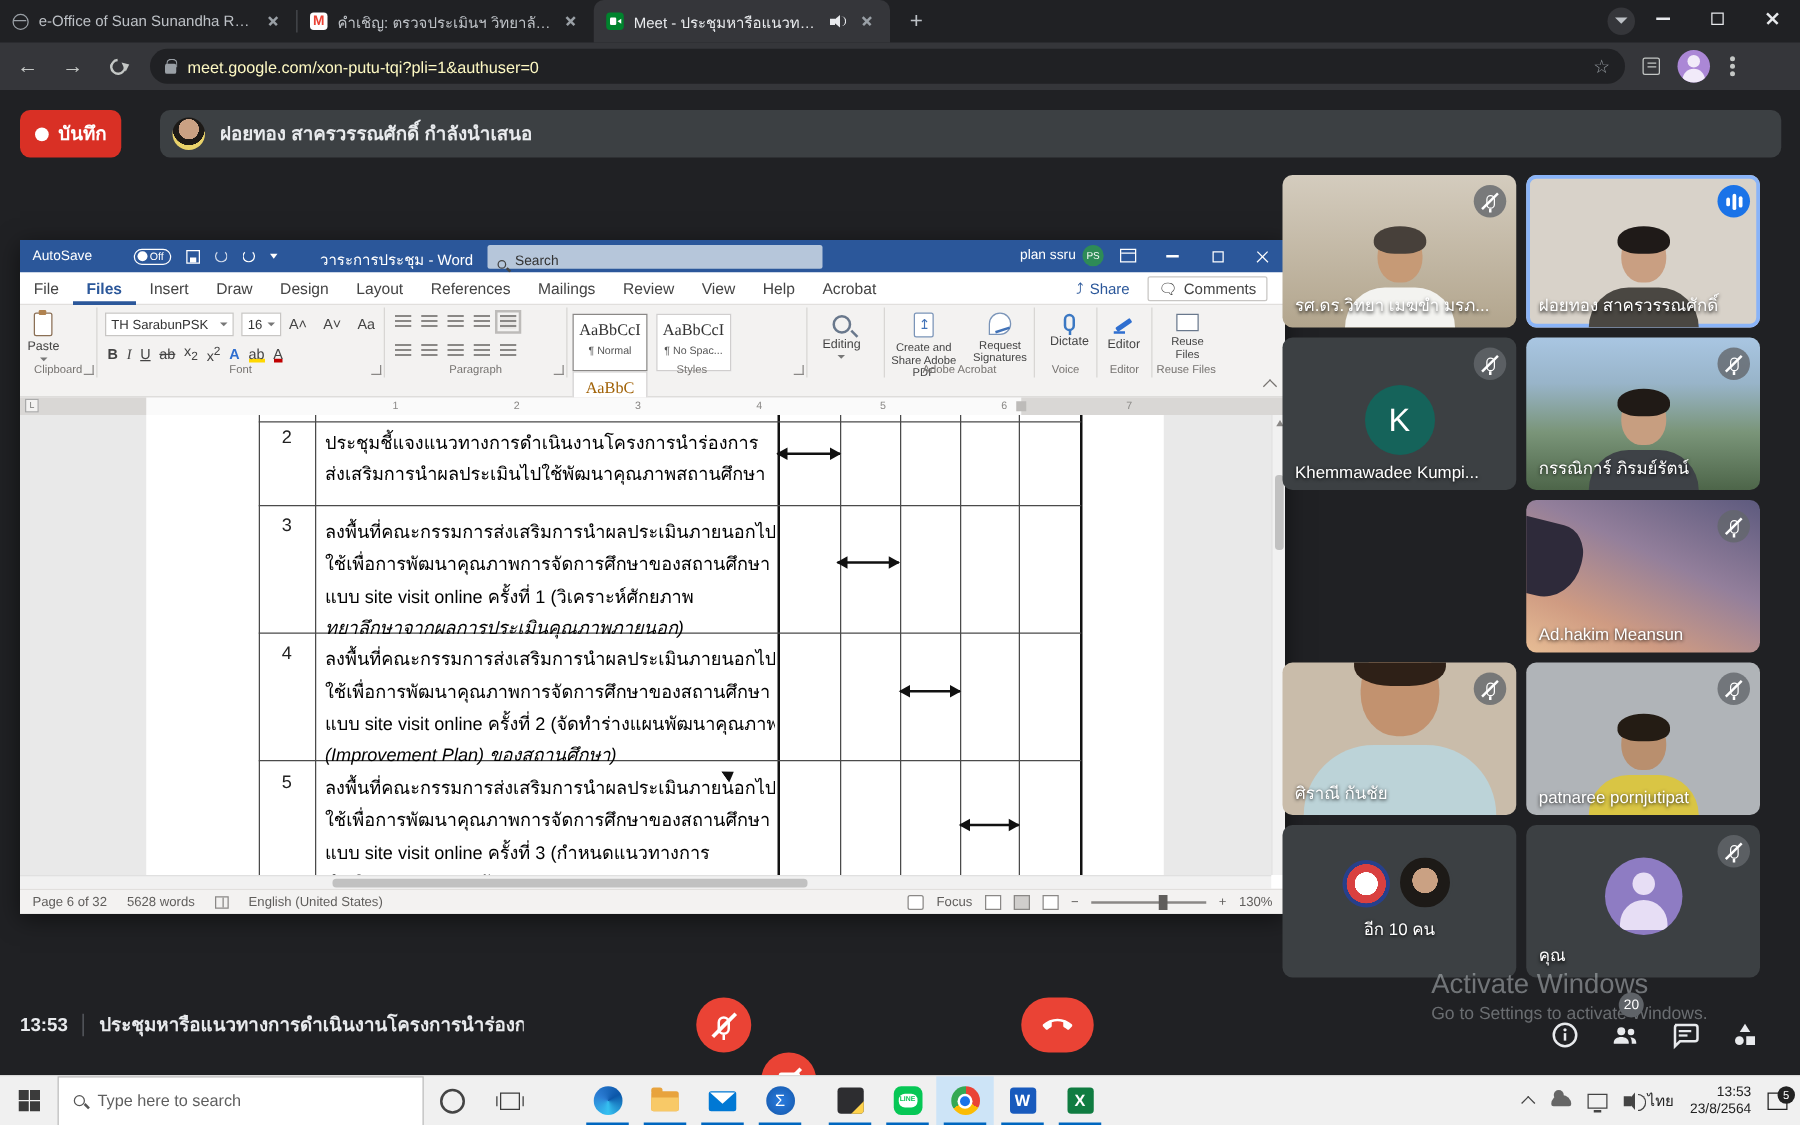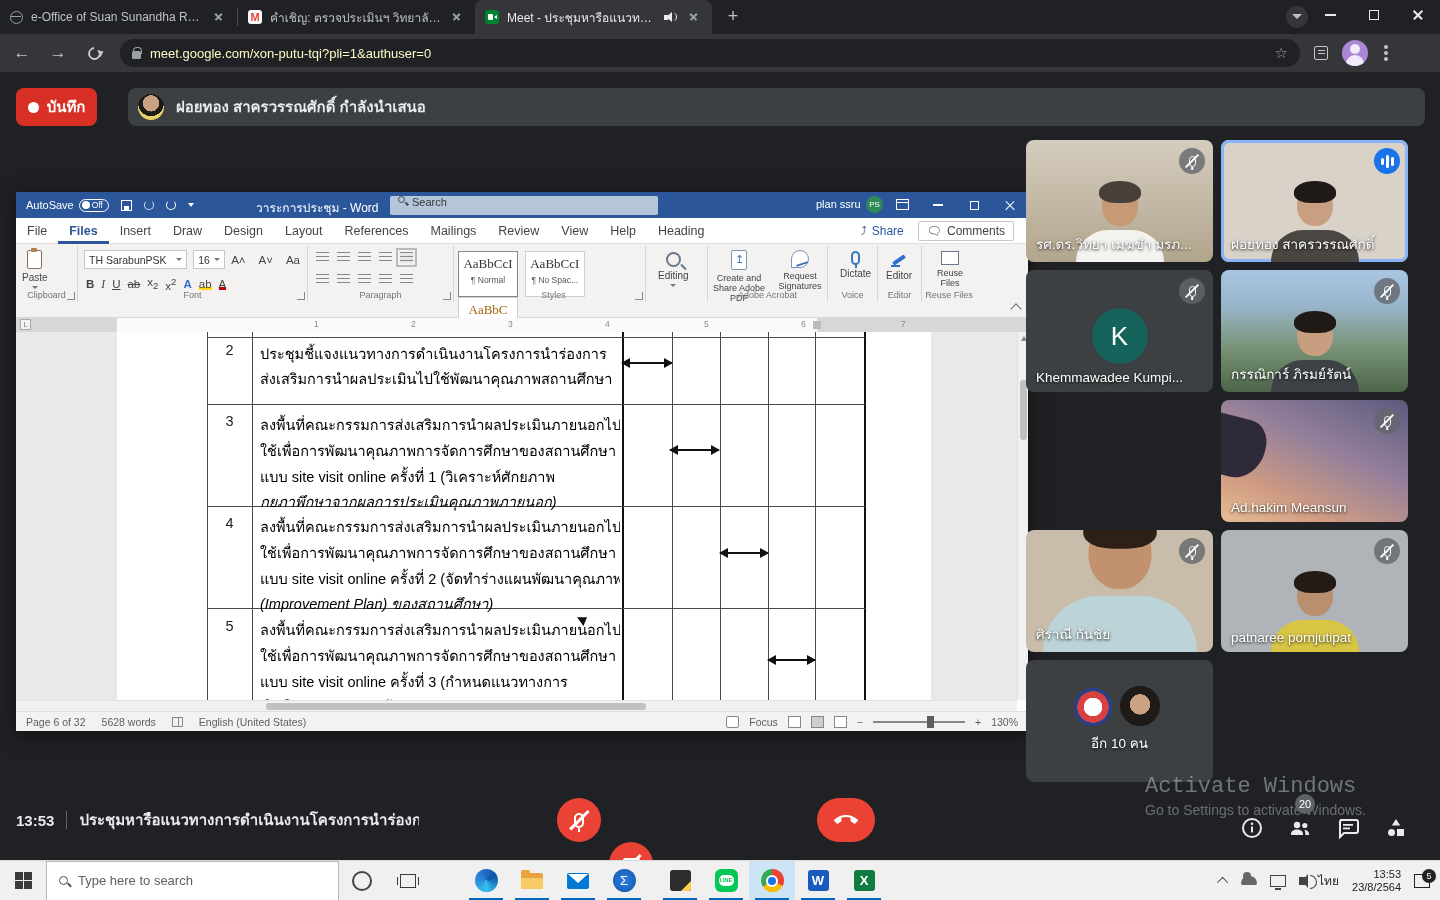--- a/index.html
+++ b/index.html
@@ -99,37 +99,37 @@
   .ctl{width:44px;height:44px;border-radius:50%;background:#3c4043;display:flex;align-items:center;justify-content:center;position:relative;}
   .ctl.red{background:#ea4335;}
   .ctl .slash{position:absolute;width:2.5px;height:26px;background:#fff;transform:rotate(45deg);}
   .micb2{width:10px;height:15px;border:2px solid #fff;border-radius:6px;position:relative;}
   .micb2::after{content:"";position:absolute;left:50%;bottom:-6px;transform:translateX(-50%);width:2px;height:4px;background:#fff;}
   .camic{width:17px;height:12px;background:#fff;border-radius:2px;position:relative;}
   .camic::after{content:"";position:absolute;right:-6px;top:2px;border-top:4px solid transparent;border-bottom:4px solid transparent;border-left:6px solid #fff;}
   .endcall{width:58px;height:44px;border-radius:22px;background:#ea4335;display:flex;align-items:center;justify-content:center;}
   .meetright{top:744px;display:flex;align-items:center;gap:24px;left:1240px;}
   .badge20{position:absolute;left:1295px;top:722px;min-width:20px;height:20px;border-radius:10px;background:#5f6368;color:#fff;font-size:11px;display:flex;align-items:center;justify-content:center;padding:0 4px;}
-  .wm1{left:1145px;top:702px;color:rgba(180,185,190,.55);font-size:22px;font-family:Liberation Mono, monospace;}
+  .wm1{left:1145px;top:702px;color:rgba(180,185,190,.55);font-size:22px;}
   .wm2{left:1145px;top:730px;color:rgba(180,185,190,.5);font-size:14px;}
 
   
   .word{left:16px;top:120px;width:1012px;height:539px;background:#fff;box-shadow:0 4px 18px rgba(0,0,0,.5);}
   .wtitle{left:0;top:0;width:1012px;height:26px;background:#2b579a;color:#fff;display:flex;align-items:center;font-size:11px;}
   .autosave{display:flex;align-items:center;gap:5px;margin-left:10px;}
-  .aspill{width:30px;height:13px;border:1px solid #fff;border-radius:7px;display:flex;align-items:center;gap:2px;padding:0 2px;font-size:8.5px;}
+  .aspill{width:30px;height:13px;border:1px solid #fff;border-radius:7px;display:flex;align-items:center;gap:2px;padding:0 2px;font-size:8.5px;margin-left:28px;}
   .aspill .dot{width:8px;height:8px;border-radius:50%;background:#fff;}
   .qat{display:flex;align-items:center;gap:12px;margin-left:12px;}
   .savic{width:11px;height:11px;border:1.4px solid #fff;position:relative;}
   .savic::after{content:"";position:absolute;left:2px;bottom:0;width:5px;height:4px;background:#fff;}
   .arc{width:10px;height:10px;border:1.5px solid #cfd8e8;border-radius:50%;border-top-color:transparent;position:relative;}
   .arc.rd{border-color:#fff;border-top-color:transparent;}
   .caretw{width:0;height:0;border-left:3.5px solid transparent;border-right:3.5px solid transparent;border-top:4px solid #fff;}
   .wdoctitle{position:absolute;left:240px;top:6px;font-size:12px;color:#fff;}
-  .wsearch{position:absolute;left:374px;top:4px;width:268px;height:19px;background:#b6c6da;border-radius:2px;display:flex;align-items:flex-start;gap:7px;padding:0 8px;color:#333;font-size:11px;}
+  .wsearch{position:absolute;left:374px;top:4px;width:268px;height:19px;background:#b6c6da;border-radius:2px;display:flex;align-items:flex-end;gap:7px;padding:0 8px;color:#333;font-size:11px;}
   .wmag{width:7px;height:7px;border:1.5px solid #444;border-radius:50%;position:relative;}
   .wmag::after{content:"";position:absolute;left:6px;top:6px;width:4px;height:1.5px;background:#444;transform:rotate(45deg);}
   .waccount{position:absolute;left:800px;top:6px;font-size:11px;color:#fff;}
   .psbadge{position:absolute;left:850px;top:4px;width:17px;height:17px;border-radius:50%;background:#2e8b57;color:#fff;font-size:8px;display:flex;align-items:center;justify-content:center;}
   .ribdisp{position:absolute;left:880px;top:7px;width:13px;height:11px;border:1.3px solid #fff;}
   .ribdisp::after{content:"";position:absolute;left:0;top:2px;width:100%;height:1.3px;background:#fff;}
   .wwb{position:absolute;top:0;width:36px;height:26px;display:flex;align-items:center;justify-content:center;}
   .wic-min{width:10px;height:1.4px;background:#fff;}
   .wic-rest{width:9px;height:9px;border:1.3px solid #fff;}
   .wic-x{width:10px;height:10px;position:relative;}
@@ -357,21 +357,21 @@
         <span class="mi on">Files</span>
         <span class="mi">Insert</span>
         <span class="mi">Draw</span>
         <span class="mi">Design</span>
         <span class="mi">Layout</span>
         <span class="mi">References</span>
         <span class="mi">Mailings</span>
         <span class="mi">Review</span>
         <span class="mi">View</span>
         <span class="mi">Help</span>
-        <span class="mi">Heading</span>
+        <span class="mi">Acrobat</span>
         <span class="mright">
           <span class="mshare">⤴ <span>Share</span></span>
           <span class="mcomm">🗨 <span>Comments</span></span>
         </span>
       </div>
 
       <div class="abs ribbon">
         <div class="rgroup" style="left:0;width:62px">
           <div class="bigbtn" style="margin:4px 0 0 6px">
             <span class="clipic"></span>
@@ -508,21 +508,21 @@
 
           <div class="cellno" style="top:10px">2</div>
           <div class="cline" style="top:10px">ประชุมชี้แจงแนวทางการดำเนินงานโครงการนำร่องการ</div>
           <div class="cline" style="top:35px">ส่งเสริมการนำผลประเมินไปใช้พัฒนาคุณภาพสถานศึกษา</div>
           <div class="garrow" style="left:505px;top:30px;width:50px"></div>
 
           <div class="cellno" style="top:81px">3</div>
           <div class="cline" style="top:81px">ลงพื้นที่คณะกรรมการส่งเสริมการนำผลประเมินภายนอกไป</div>
           <div class="cline" style="top:107px">ใช้เพื่อการพัฒนาคุณภาพการจัดการศึกษาของสถานศึกษา</div>
           <div class="cline" style="top:133px">แบบ site visit online ครั้งที่ 1 (วิเคราะห์ศักยภาพ</div>
-          <div class="cline it" style="top:158px">กยภาพึกษาจากผลการประเมินคุณภาพภายนอก)</div>
+          <div class="cline it" style="top:158px">ทยาลึกษาจากผลการประเมินคุณภาพภายนอก)</div>
           <div class="garrow" style="left:553px;top:117px;width:49px"></div>
 
           <div class="cellno" style="top:183px">4</div>
           <div class="cline" style="top:183px">ลงพื้นที่คณะกรรมการส่งเสริมการนำผลประเมินภายนอกไป</div>
           <div class="cline" style="top:209px">ใช้เพื่อการพัฒนาคุณภาพการจัดการศึกษาของสถานศึกษา</div>
           <div class="cline" style="top:235px">แบบ site visit online ครั้งที่ 2 (จัดทำร่างแผนพัฒนาคุณภาพ</div>
           <div class="cline it" style="top:260px">(Improvement Plan) ของสถานศึกษา)</div>
           <div class="garrow" style="left:603px;top:220px;width:48px"></div>
 
           <div class="cellno" style="top:286px">5</div>
@@ -632,20 +632,28 @@
       <div class="micoff">
           <span class="micb"></span>
           <span class="micslash"></span>
         </div>
       <div class="tname">patnaree pornjutipat</div>
     </div>
     <div class="abs tile p9" style="left:1026px;top:588px">
       <div class="ava1"></div>
       <div class="ava2"></div>
       <div class="tname">อีก 10 คน</div>
+    </div>
+    <div class="abs tile p10" style="left:1221px;top:588px">
+      <div class="pava"></div>
+      <div class="micoff">
+          <span class="micb"></span>
+          <span class="micslash"></span>
+        </div>
+      <div class="tname">คุณ</div>
     </div>
 
     <div class="abs wm1">Activate Windows</div>
     <div class="abs wm2">Go to Settings to activate Windows.</div>
 
     <div class="abs meettime">
       <span>13:53</span>
       <span class="div"></span>
       <span class="meettitle">ประชุมหารือแนวทางการดำเนินงานโครงการนำร่องการใช้แ...</span>
     </div>

